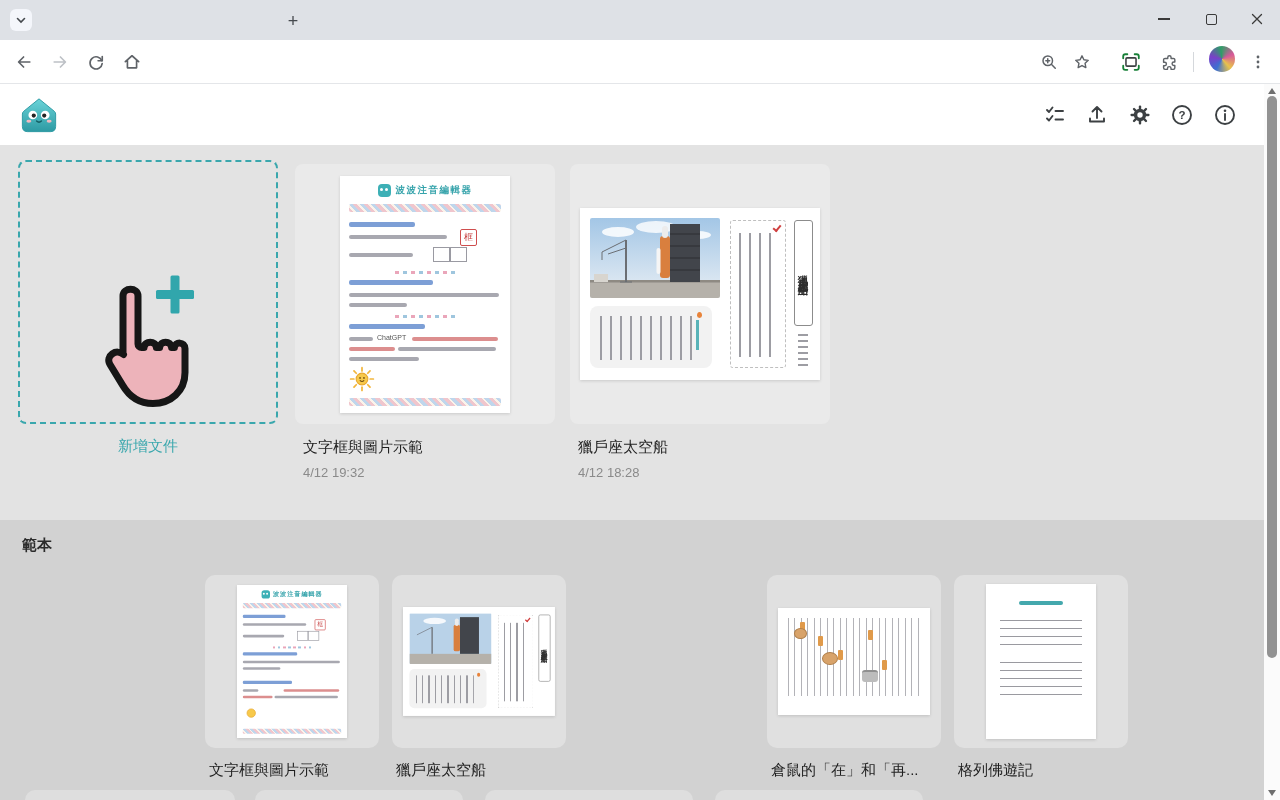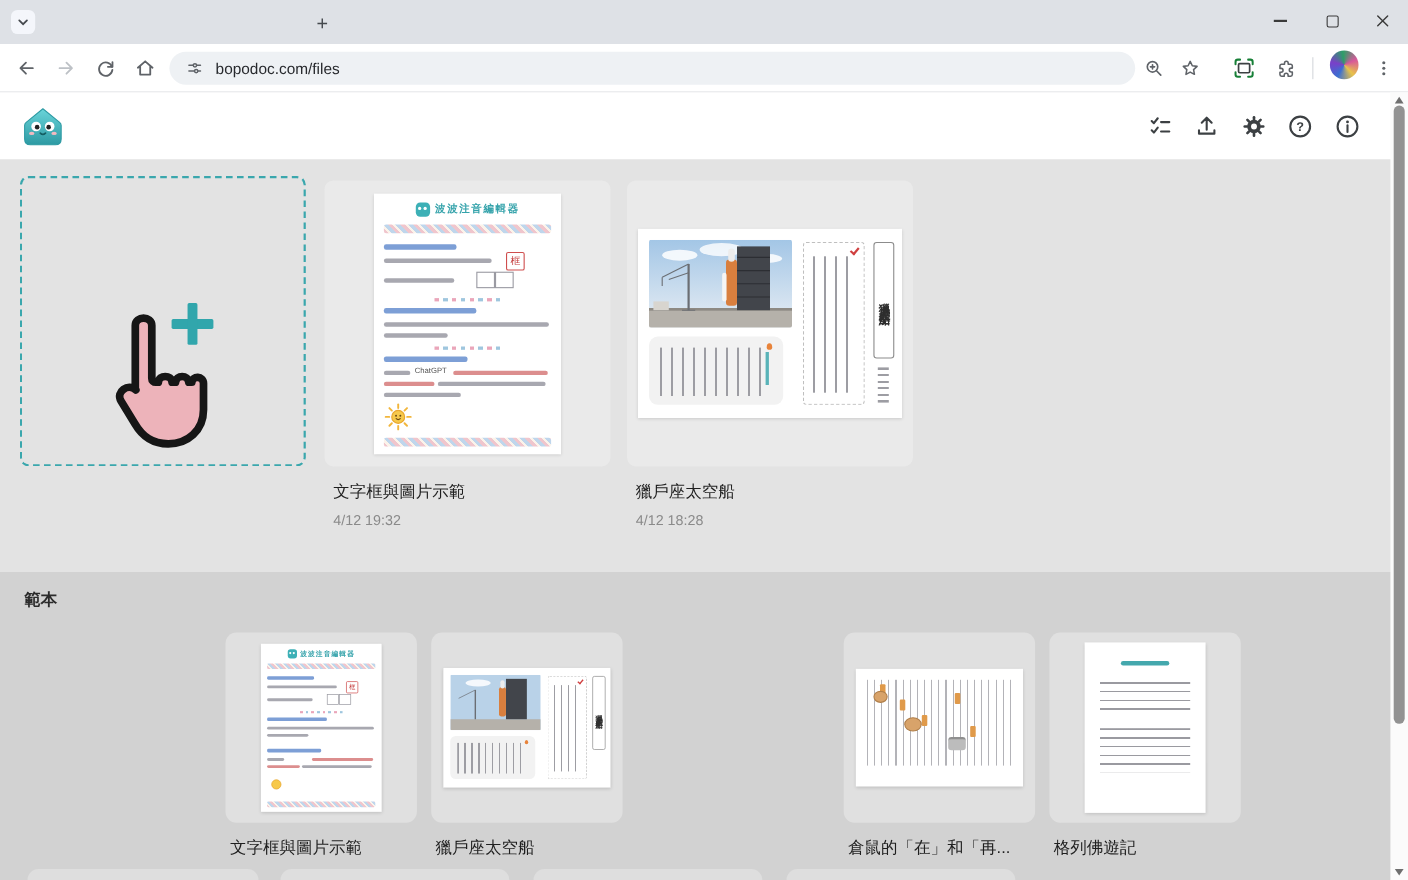--- a/index.html
+++ b/index.html
@@ -187,28 +187,20 @@
     <svg width="20" height="20" viewBox="0 0 24 24">
       <path d="M19.5 5.5 V10.5 H14.5" fill="none" stroke="#5f6368" stroke-width="2" stroke-linecap="round" stroke-linejoin="round"></path>
       <path d="M19 10.5 a7.3 7.3 0 1 0 .4 3.4" fill="none" stroke="#5f6368" stroke-width="2" stroke-linecap="round"></path>
     </svg>
   </div>
   <div class="navbtn" style="left:117px">
     <svg width="20" height="20" viewBox="0 0 24 24">
       <path d="M4 11.5 L12 4.5 L20 11.5 M6.5 10 V19 H17.5 V10" fill="none" stroke="#5f6368" stroke-width="2" stroke-linecap="round" stroke-linejoin="round"></path>
     </svg>
   </div>
-  <div id="urlbar">
-    <svg width="18" height="18" viewBox="0 0 24 24">
-      <path d="M5 8.5 h5 M14.5 8.5 h4.5 M5 15.5 h6.5 M16 15.5 h3" stroke="#5f6368" stroke-width="1.8" stroke-linecap="round" fill="none"></path>
-      <circle cx="12.3" cy="8.5" r="2" fill="none" stroke="#5f6368" stroke-width="1.8"></circle>
-      <circle cx="13.8" cy="15.5" r="2" fill="none" stroke="#5f6368" stroke-width="1.8"></circle>
-    </svg>
-    <span id="urltext">bopodoc.com/files</span>
-  </div>
   <div class="navbtn" style="left:1034px">
     <svg width="20" height="20" viewBox="0 0 24 24">
       <circle cx="10.5" cy="10.5" r="5.7" fill="none" stroke="#5f6368" stroke-width="1.8"></circle>
       <path d="M14.8 14.8 L19.5 19.5 M10.5 8.2 v4.6 M8.2 10.5 h4.6" stroke="#5f6368" stroke-width="1.8" stroke-linecap="round"></path>
     </svg>
   </div>
   <div class="navbtn" style="left:1067px">
     <svg width="20" height="20" viewBox="0 0 24 24">
       <path d="M12 4.6 l2.3 4.7 5.2.7 -3.8 3.6 .9 5.1 -4.6-2.4 -4.6 2.4 .9-5.1 -3.8-3.6 5.2-.7 z" fill="none" stroke="#5f6368" stroke-width="1.7" stroke-linejoin="round"></path>
     </svg>
@@ -301,20 +293,21 @@
 
 <div id="recents">
 
   <div id="newcard">
     <svg class="abs" style="left:48px;top:110px" width="152" height="148" viewBox="0 0 152 148">
       <rect x="88" y="18" width="38" height="9" rx="1.5" fill="#31a6ac"></rect>
       <rect x="102.5" y="3.5" width="9" height="38" rx="1.5" fill="#31a6ac"></rect>
       <path d="M55 24 c0-9 15-9 15 0 v48 c0 2 1.6 3.5 3.6 3.5 h2.4 c.4-7 12-7 12.4 0 h3.2 c.4-7 11.6-7 12 0 h2.8 c.4-6 10.6-6 10.6 1 v24 c0 19-14.5 31-32 31 -14.5 0-23.5-6.5-30.5-18.5 l-12.5-20.5 c-5-8.5 6.5-16.5 13.5-10 l-0.5-0.5 z" fill="#edb3ba" stroke="#161616" stroke-width="7" stroke-linejoin="round" stroke-linecap="round"></path>
     </svg>
   </div>
+  <div id="newlabel">新增文件</div>
 
   <div class="docitem" style="left:295px">
     <div class="doccard">
       <div class="page doc1page" style="left:45px;top:12px">
         <div class="mhead">
           <span class="mascot-mini">
               <i></i>
               <i></i>
             </span>
           <span class="mtitle">波波注音編輯器</span>

